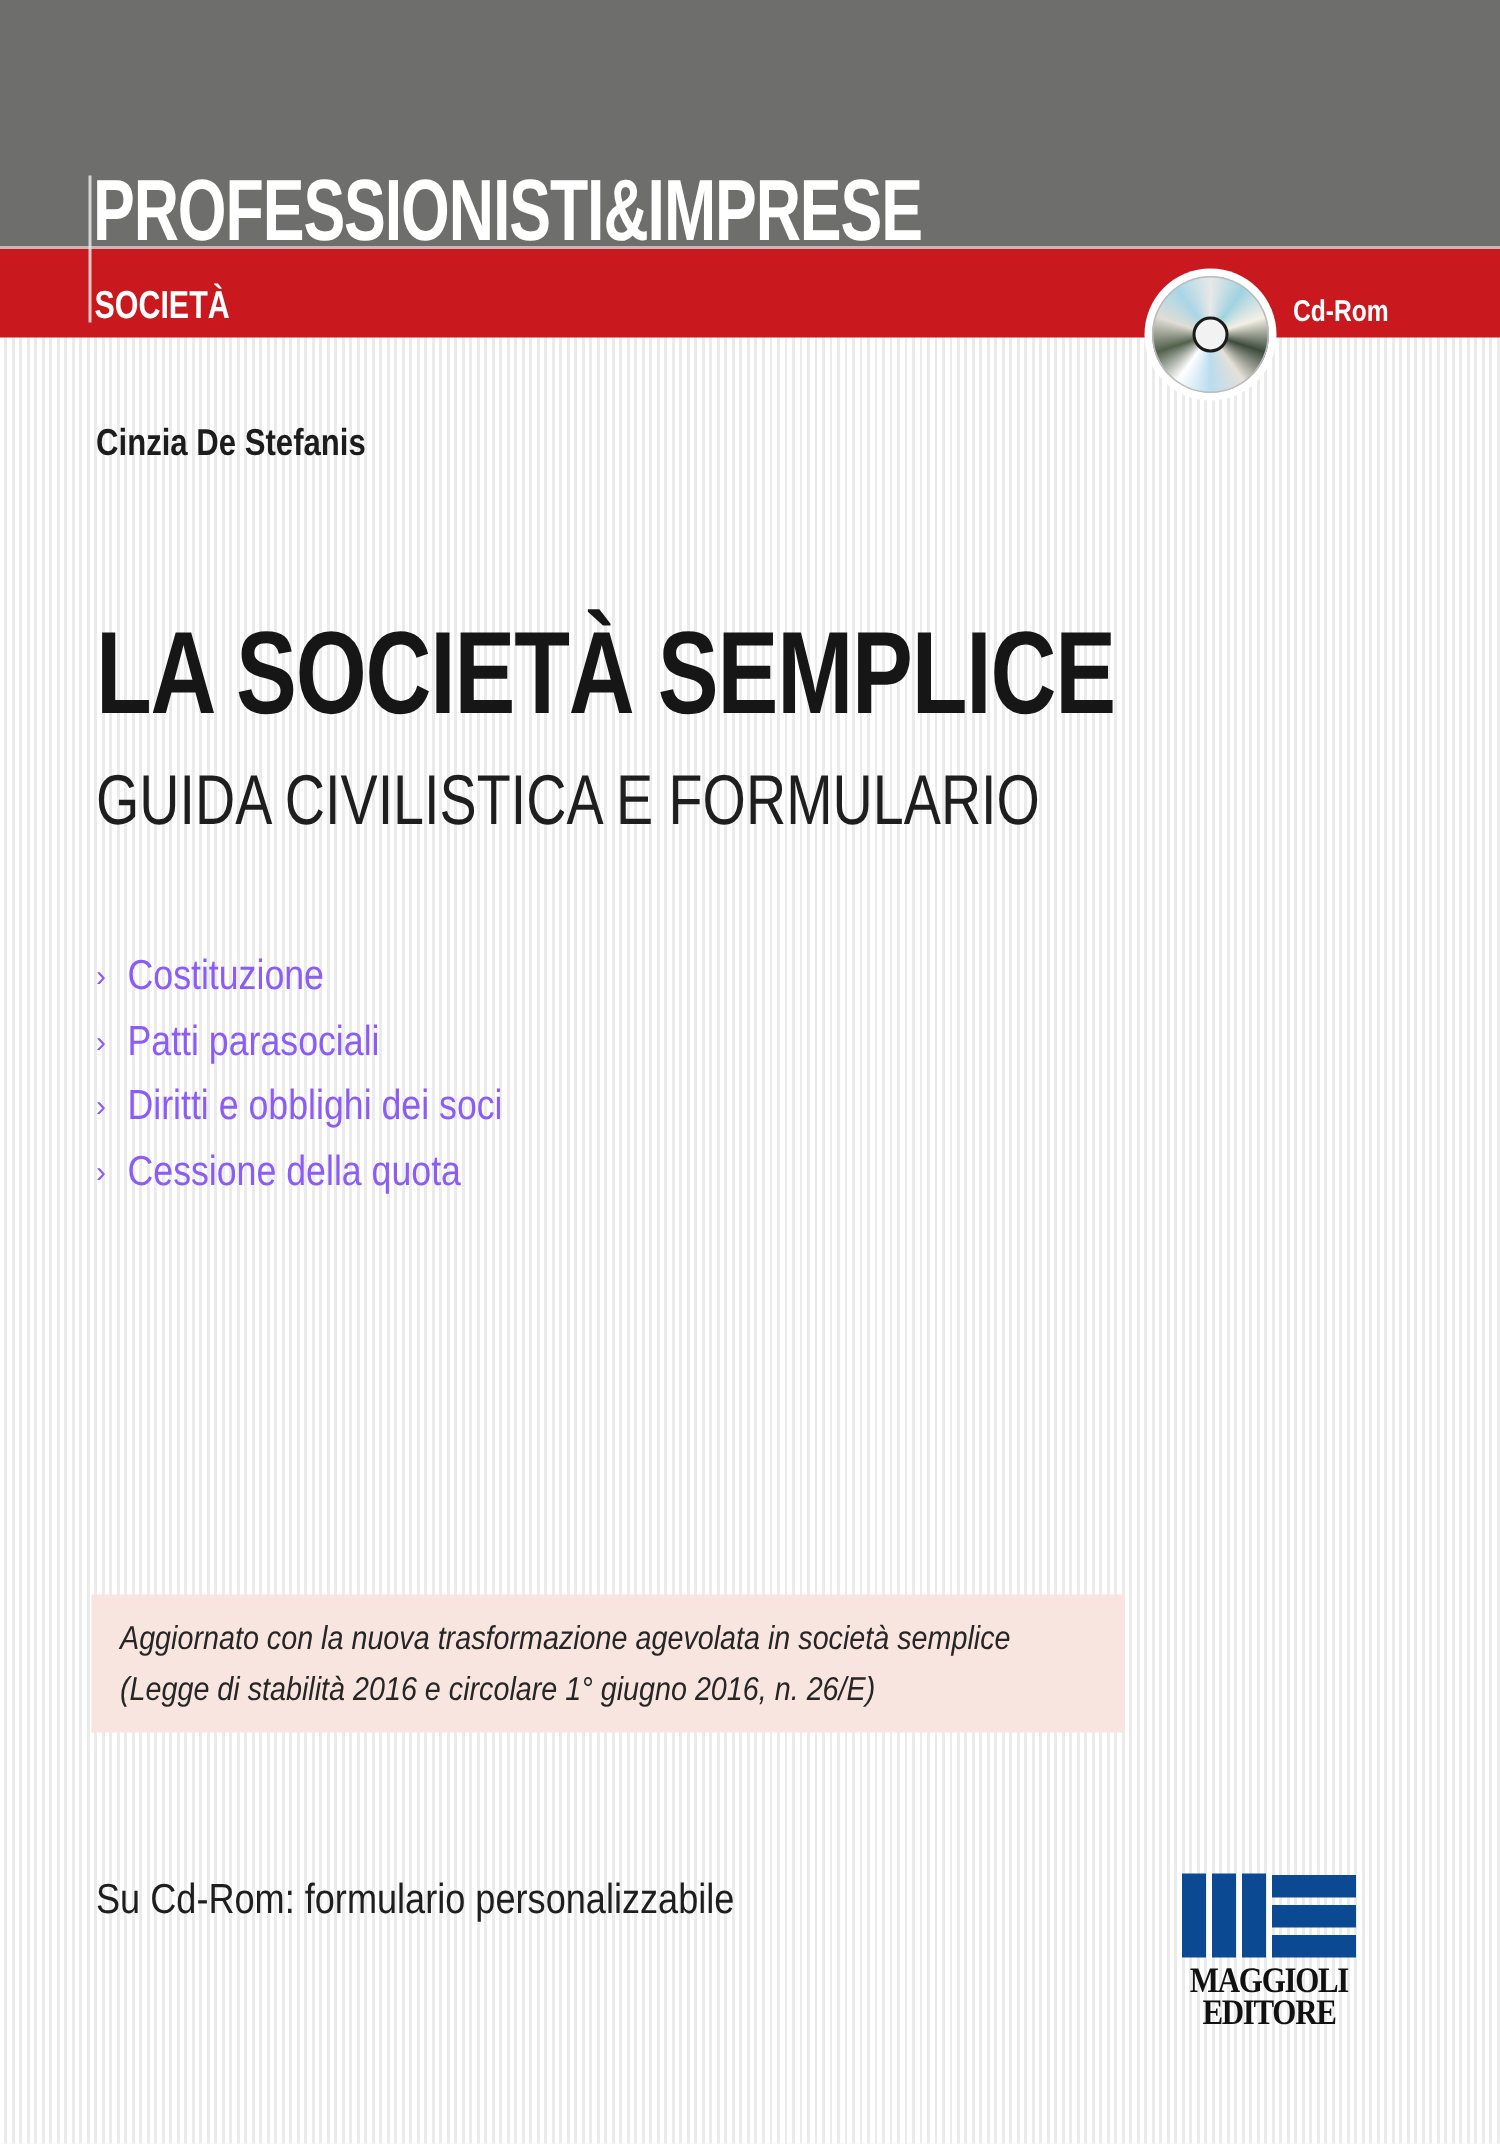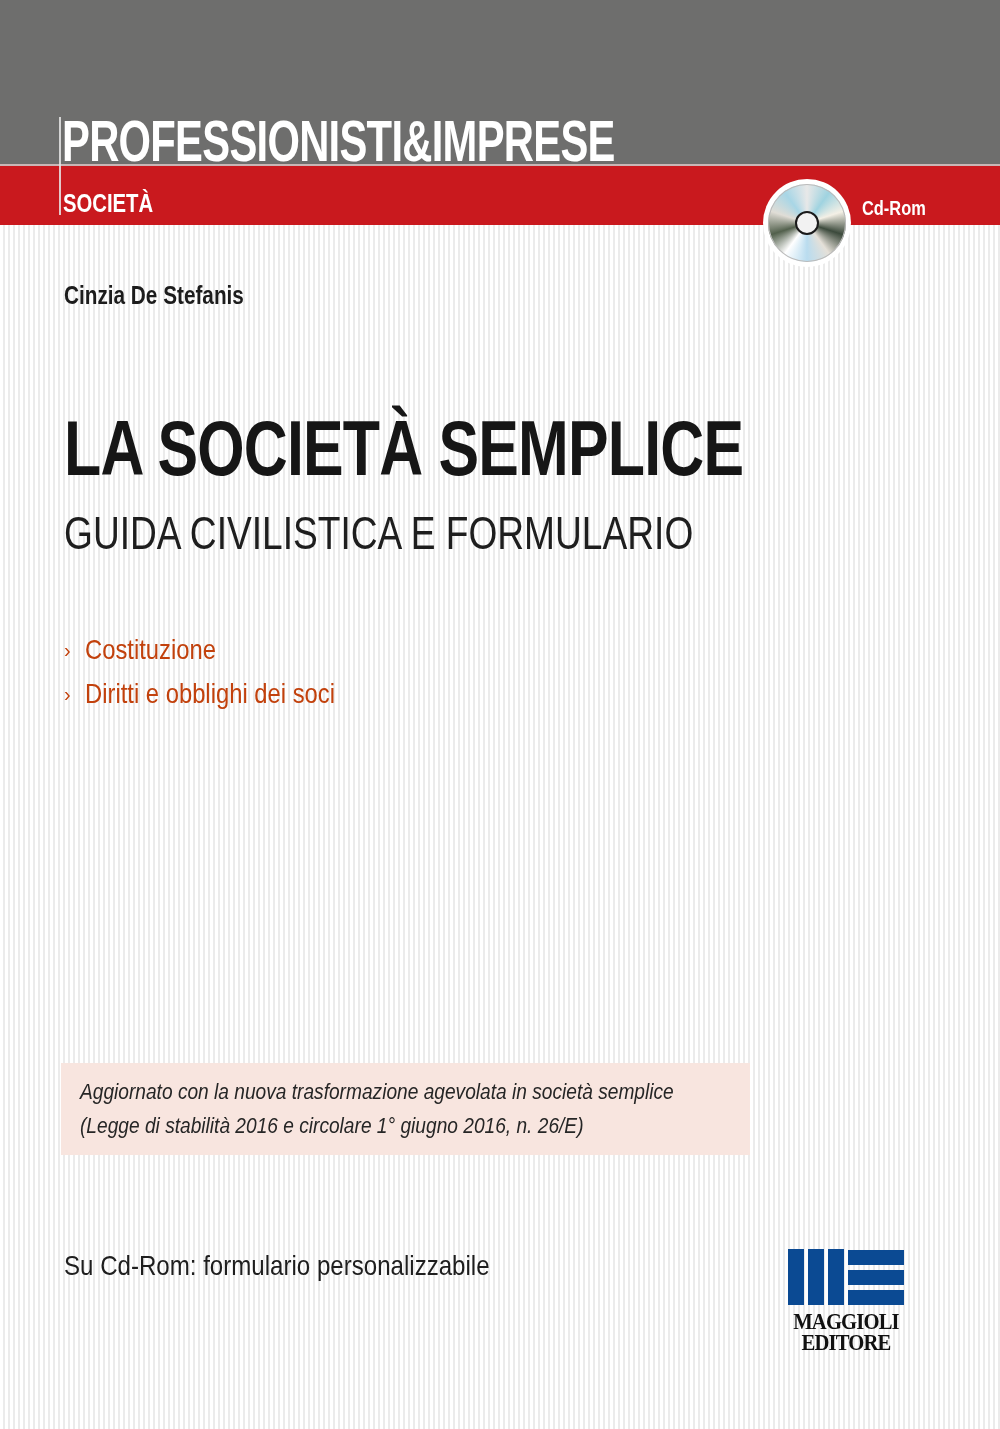--- a/index.html
+++ b/index.html
@@ -49,21 +49,21 @@
   .title {
     left: 64px; top: 403px; color: #161616; font-weight: bold; font-size: 78px; line-height: 90px;
     letter-spacing: -1px; transform-origin: left top; transform: scaleX(0.78); white-space: nowrap;
   }
   .subtitle {
     left: 64px; top: 500px; color: #1e1e1e; font-size: 47px; line-height: 66px;
     transform-origin: left top; transform: scaleX(0.79); white-space: nowrap;
   }
   .topics { left: 64px; top: 628px; margin: 0; padding: 0; list-style: none; }
   .topics li {
-    height: 43.6px; font-size: 28px; line-height: 43.6px; color: #c2410c; white-space: nowrap;
+    height: 43.6px; font-size: 28px; line-height: 43.6px; color: #8b5cf6; white-space: nowrap;
   }
   .topics .chev { display: inline-block; width: 21px; font-size: 20px; vertical-align: 2px; }
   .topics .txt { display: inline-block; transform-origin: left center; transform: scaleX(0.85); }
 
   .note-box {
     left: 61px; top: 1063px; width: 689px; height: 92px; background: #f8e5df;
   }
   .note-line {
     left: 80px; color: #262626; font-style: italic; font-size: 22px; line-height: 30px; white-space: nowrap;
     transform-origin: left top; transform: scaleX(0.87);
@@ -100,21 +100,23 @@
   </div>
 </div>
 <div class="abs cd-label">Cd-Rom</div>
 
 <div class="abs author">Cinzia De Stefanis</div>
 <div class="abs title">LA SOCIETÀ SEMPLICE</div>
 <div class="abs subtitle">GUIDA CIVILISTICA E FORMULARIO</div>
 
 <ul class="abs topics">
   <li><span class="chev">›</span><span class="txt">Costituzione</span></li>
+  <li><span class="chev">›</span><span class="txt">Patti parasociali</span></li>
   <li><span class="chev">›</span><span class="txt">Diritti e obblighi dei soci</span></li>
+  <li><span class="chev">›</span><span class="txt">Cessione della quota</span></li>
 </ul>
 
 <div class="abs note-box"></div>
 <div class="abs note-line" style="top:1077px;">Aggiornato con la nuova trasformazione agevolata in società semplice</div>
 <div class="abs note-line" style="top:1111px;">(Legge di stabilità 2016 e circolare 1° giugno 2016, n. 26/E)</div>
 
 <div class="abs cd-note">Su Cd-Rom: formulario personalizzabile</div>
 
 <div class="abs logo">
   <div>

